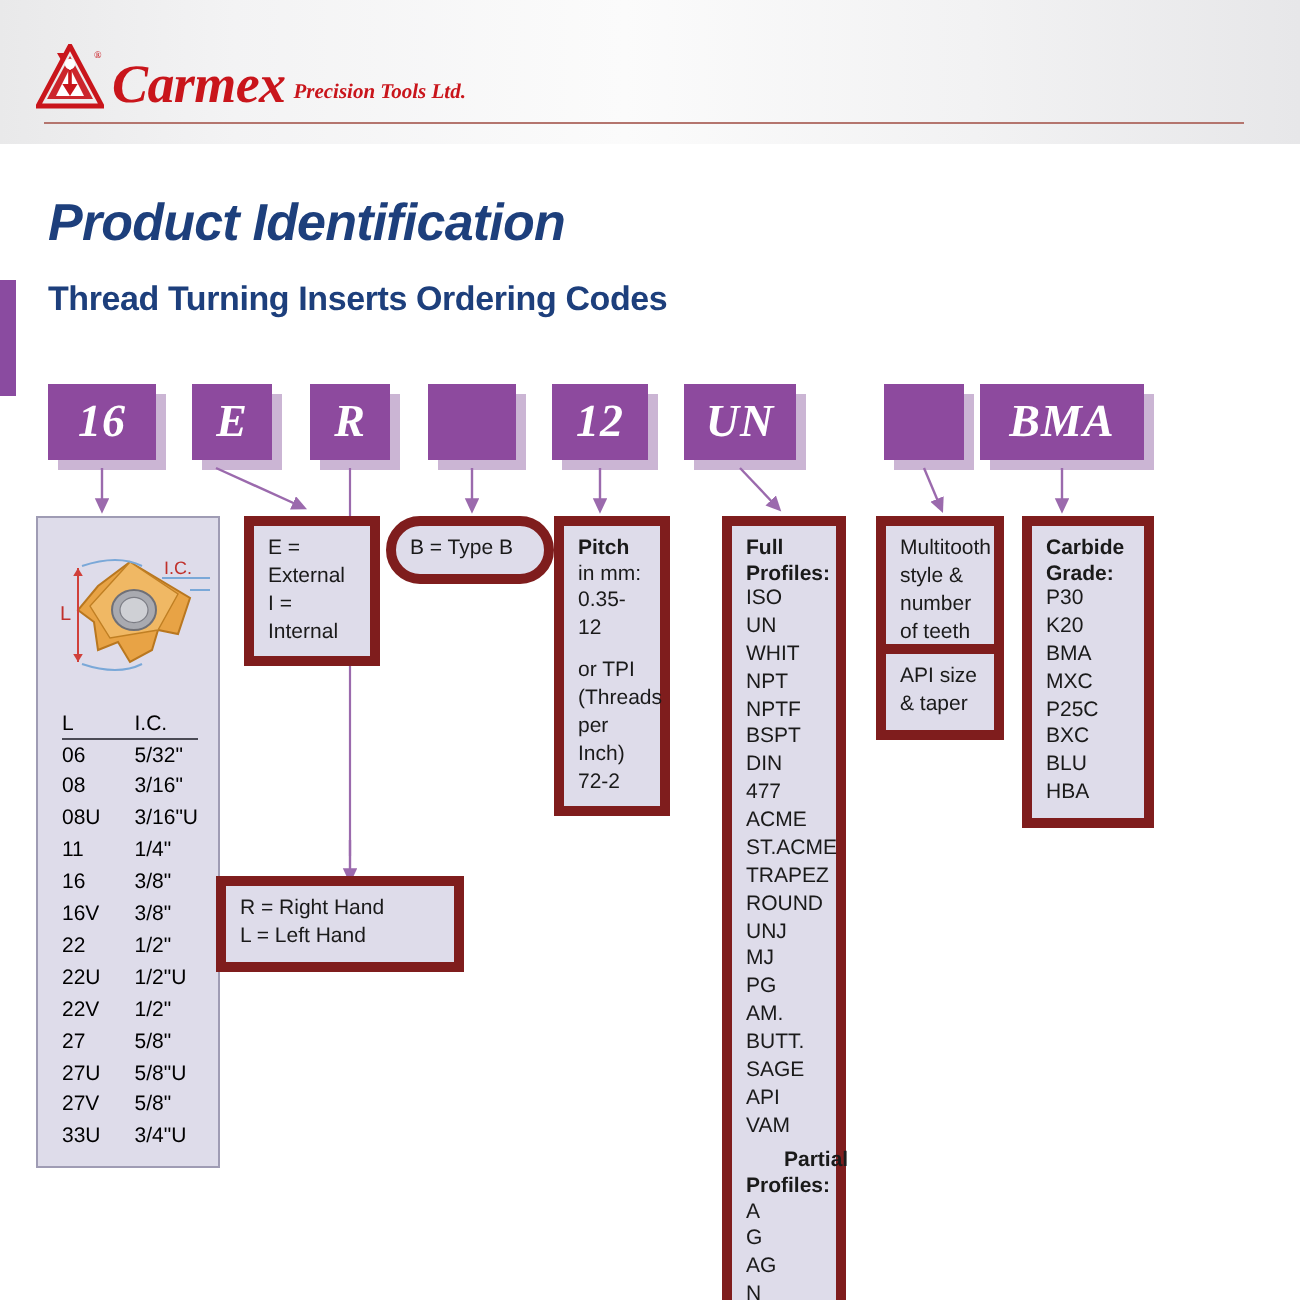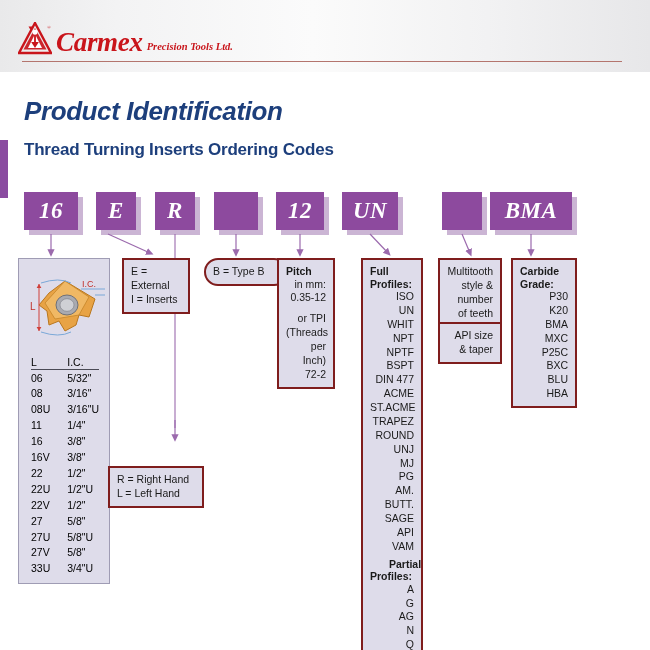--- a/index.html
+++ b/index.html
@@ -87,21 +87,21 @@
   .connectors {
     position: absolute; left: 0; top: 0;
     width: 650px; height: 650px;
     pointer-events: none;
   }
 
   
   .info-box {
     position: absolute;
     background: #dedcea;
-    border: 2px solid #7f1d1d;
+    border: 5px solid #7f1d1d;
     padding: 5px 7px;
     font-size: 10.5px;
     color: #1a1a1a;
     line-height: 1.32;
   }
 
   
   .insert-box {
     position: absolute;
     left: 18px; top: 258px;
@@ -130,21 +130,21 @@
     text-align: left;
     border-bottom: 1px solid #4a4a55;
     padding: 0 0 1px 0;
     font-size: 10.5px;
   }
   .size-table th.c2, .size-table td.c2 { padding-left: 17px; }
   .size-table td { padding: 0.5px 0; line-height: 1.42; }
 
   
   .list-box .hdr { font-weight: bold; line-height: 1.2; }
-  .list-box .item { line-height: 1.32; text-align: right; }
+  .list-box .item { line-height: 1.32; }
   .list-box .gap { height: 7px; }
 </style>
 </head>
 <body>
 
 <div class="header">
   <div class="logo-wrap">
     <svg class="logo-mark" viewBox="0 0 34 33">
       <polygon points="17,1 33,31 1,31" fill="none" stroke="#c9151b" stroke-width="2.4"></polygon>
       <polygon points="17,6 28.5,27.5 5.5,27.5" fill="#c9151b" opacity="0.92"></polygon>
@@ -287,28 +287,28 @@
         <tr>
           <td>33U</td>
           <td class="c2">3/4"U</td>
         </tr>
       </tbody>
   </table>
 </div>
 
 <div class="info-box" style="left:122px; top:258px; width:68px;">
   <div>E = External</div>
-  <div>I  = Inserts</div>
-</div>
-
-<div class="info-box" style="left:204px; top:258px; width:84px;border-radius:18px;">
+  <div>I  = Internal</div>
+</div>
+
+<div class="info-box" style="left:193px; top:258px; width:84px;border-radius:18px;">
   <div>B = Type B</div>
 </div>
 
-<div class="info-box" style="left:108px; top:438px; width:96px;margin-top:28px;">
+<div class="info-box" style="left:108px; top:438px; width:124px;">
   <div>R = Right Hand</div>
   <div>L = Left Hand</div>
 </div>
 
 <div class="info-box list-box" style="left:277px; top:258px; width:58px;">
   <div class="hdr">Pitch</div>
   <div class="item">in mm:</div>
   <div class="item">0.35-12</div>
   <div class="gap"></div>
   <div class="item">or TPI</div>

